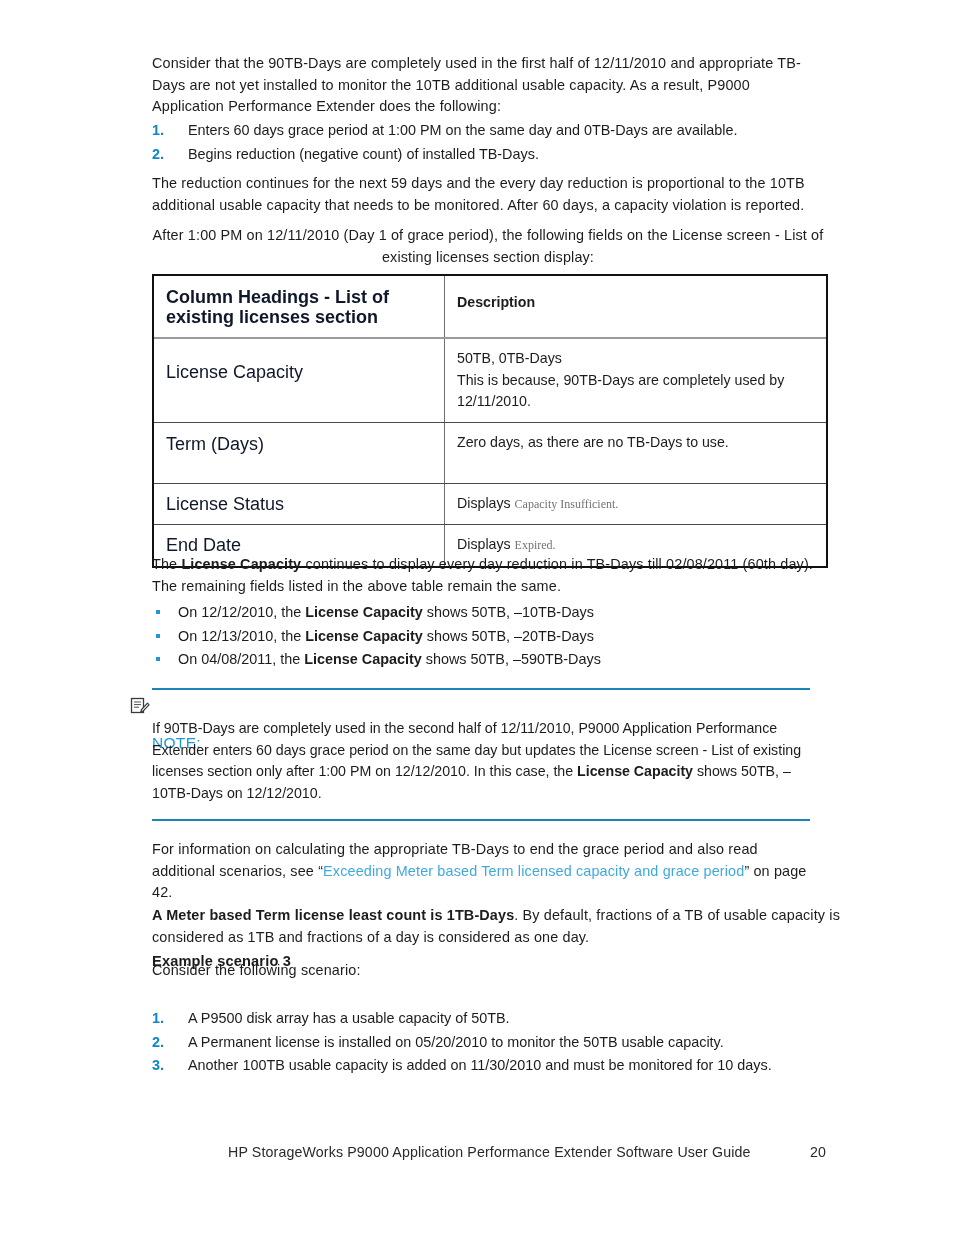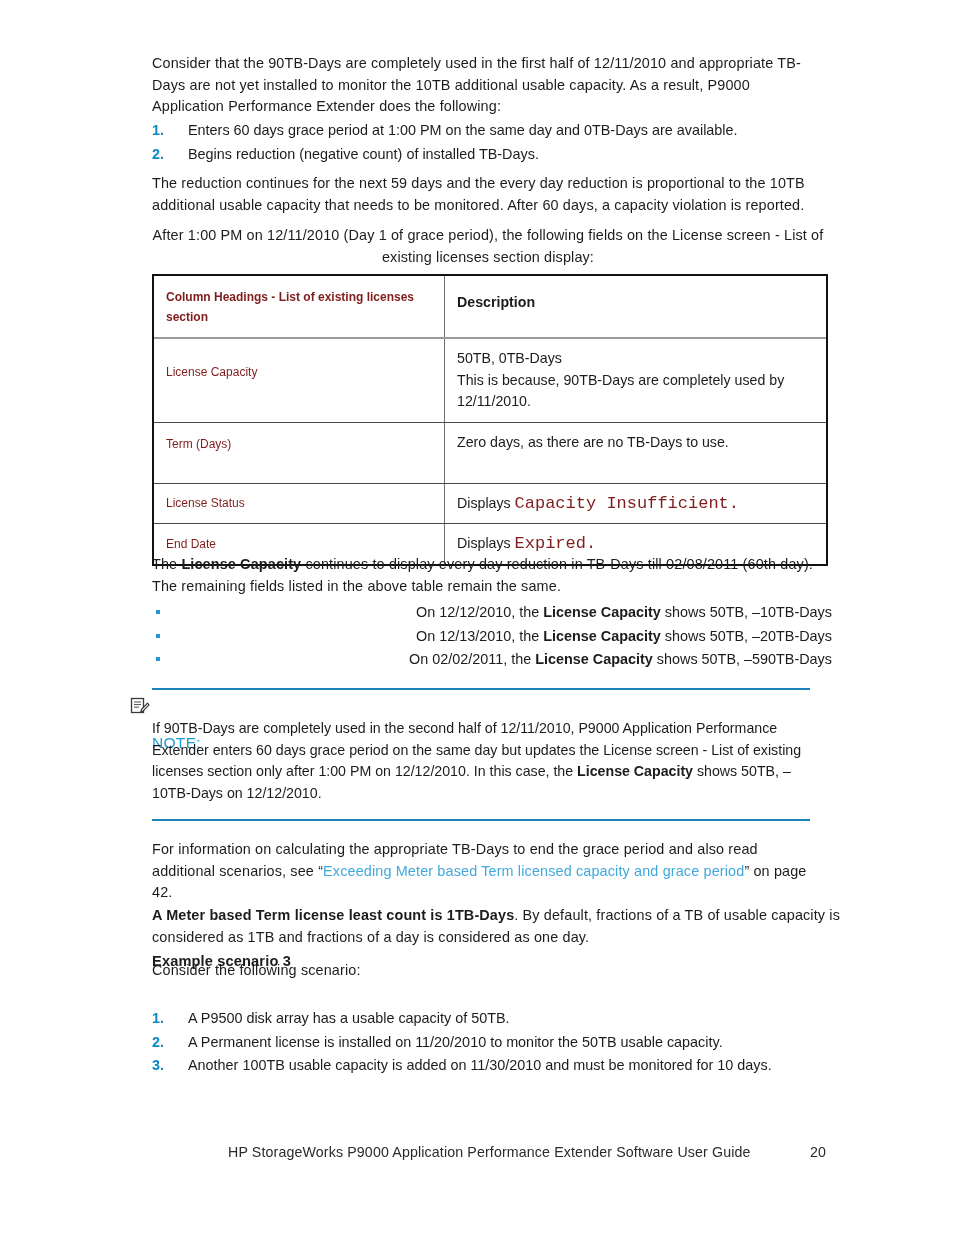--- a/index.html
+++ b/index.html
@@ -25,23 +25,23 @@
   
   .para {
     position: absolute;
     font-size: 14.4px;
     line-height: 21.5px;
     color: #1c1c1c;
     letter-spacing: 0.01em;
   }
   .b { font-weight: bold; }
   .mono {
-    font-family: Liberation Mono, monospace;
-    font-size: 17px;
-    color: #7f1d1d;
+    font-family: Liberation Serif, serif;
+    font-size: 12px;
+    color: #737373;
     letter-spacing: 0;
   }
   .lnk {
     color: #3fa9dd;
     text-decoration: none;
   }
 
   
   .olist { position: absolute; }
   .olist .li {
@@ -63,21 +63,20 @@
     font-size: 14.4px;
   }
 
   .blist { position: absolute; }
   .blist .li {
     position: relative;
     font-size: 14.4px;
     line-height: 23.5px;
     color: #1c1c1c;
     padding-left: 26px;
-    text-align: right;
   }
   .blist .bul {
     position: absolute;
     left: 4px;
     top: 9px;
     width: 4px;
     height: 4px;
     background: #2196d4;
   }
 
@@ -90,23 +89,23 @@
     border: 2.5px solid #111;
     box-sizing: border-box;
     background: #fff;
   }
   .tbl .row { display: flex; }
   .tbl .c1 {
     width: 291px;
     box-sizing: border-box;
     padding: 9px 12px 26px 12px;
     border-right: 1.3px solid #6f6f6f;
-    font-size: 12px;
+    font-size: 18px;
     line-height: 20px;
-    color: #7f1d1d;
+    color: #0f172a;
   }
   .tbl .c2 {
     flex: 1;
     box-sizing: border-box;
     padding: 9px 12px 9px 12px;
     font-size: 14.2px;
     line-height: 21.5px;
     color: #1c1c1c;
   }
   .tbl .hdr .c1, .tbl .hdr .c2 { font-weight: bold; }
@@ -259,21 +258,21 @@
     <div class="li">
       <span class="bul"></span>
       <span>On 12/12/2010, the </span><span class="b">License Capacity</span><span> shows 50TB, –10TB-Days</span>
     </div>
     <div class="li">
       <span class="bul"></span>
       <span>On 12/13/2010, the </span><span class="b">License Capacity</span><span> shows 50TB, –20TB-Days</span>
     </div>
     <div class="li">
       <span class="bul"></span>
-      <span>On 02/02/2011, the </span><span class="b">License Capacity</span><span> shows 50TB, –590TB-Days</span>
+      <span>On 04/08/2011, the </span><span class="b">License Capacity</span><span> shows 50TB, –590TB-Days</span>
     </div>
   </div>
 
   <div class="note">
     <div class="rule-top"></div>
     <div class="rule-bot"></div>
 
     <span class="icon">
       <svg width="20" height="20" viewBox="0 0 20 20">
         <rect x="1.5" y="2.5" width="12" height="14" fill="#ffffff" stroke="#3a3a3a" stroke-width="1.3"></rect>
@@ -307,21 +306,21 @@
     <span>Consider the following scenario:</span>
   </div>
 
   <div class="olist" style="left:152px; top:1007px; width:700px;">
     <div class="li">
       <span class="num">1.</span>
       <span>A P9500 disk array has a usable capacity of 50TB.</span>
     </div>
     <div class="li">
       <span class="num">2.</span>
-      <span>A Permanent license is installed on 11/20/2010 to monitor the 50TB usable capacity.</span>
+      <span>A Permanent license is installed on 05/20/2010 to monitor the 50TB usable capacity.</span>
     </div>
     <div class="li">
       <span class="num">3.</span>
       <span>Another 100TB usable capacity is added on 11/30/2010 and must be monitored for 10 days.</span>
     </div>
   </div>
 
   <div class="footer">
     <div class="ftxt">HP StorageWorks P9000 Application Performance Extender Software User Guide</div>
     <div class="fpage">20</div>

